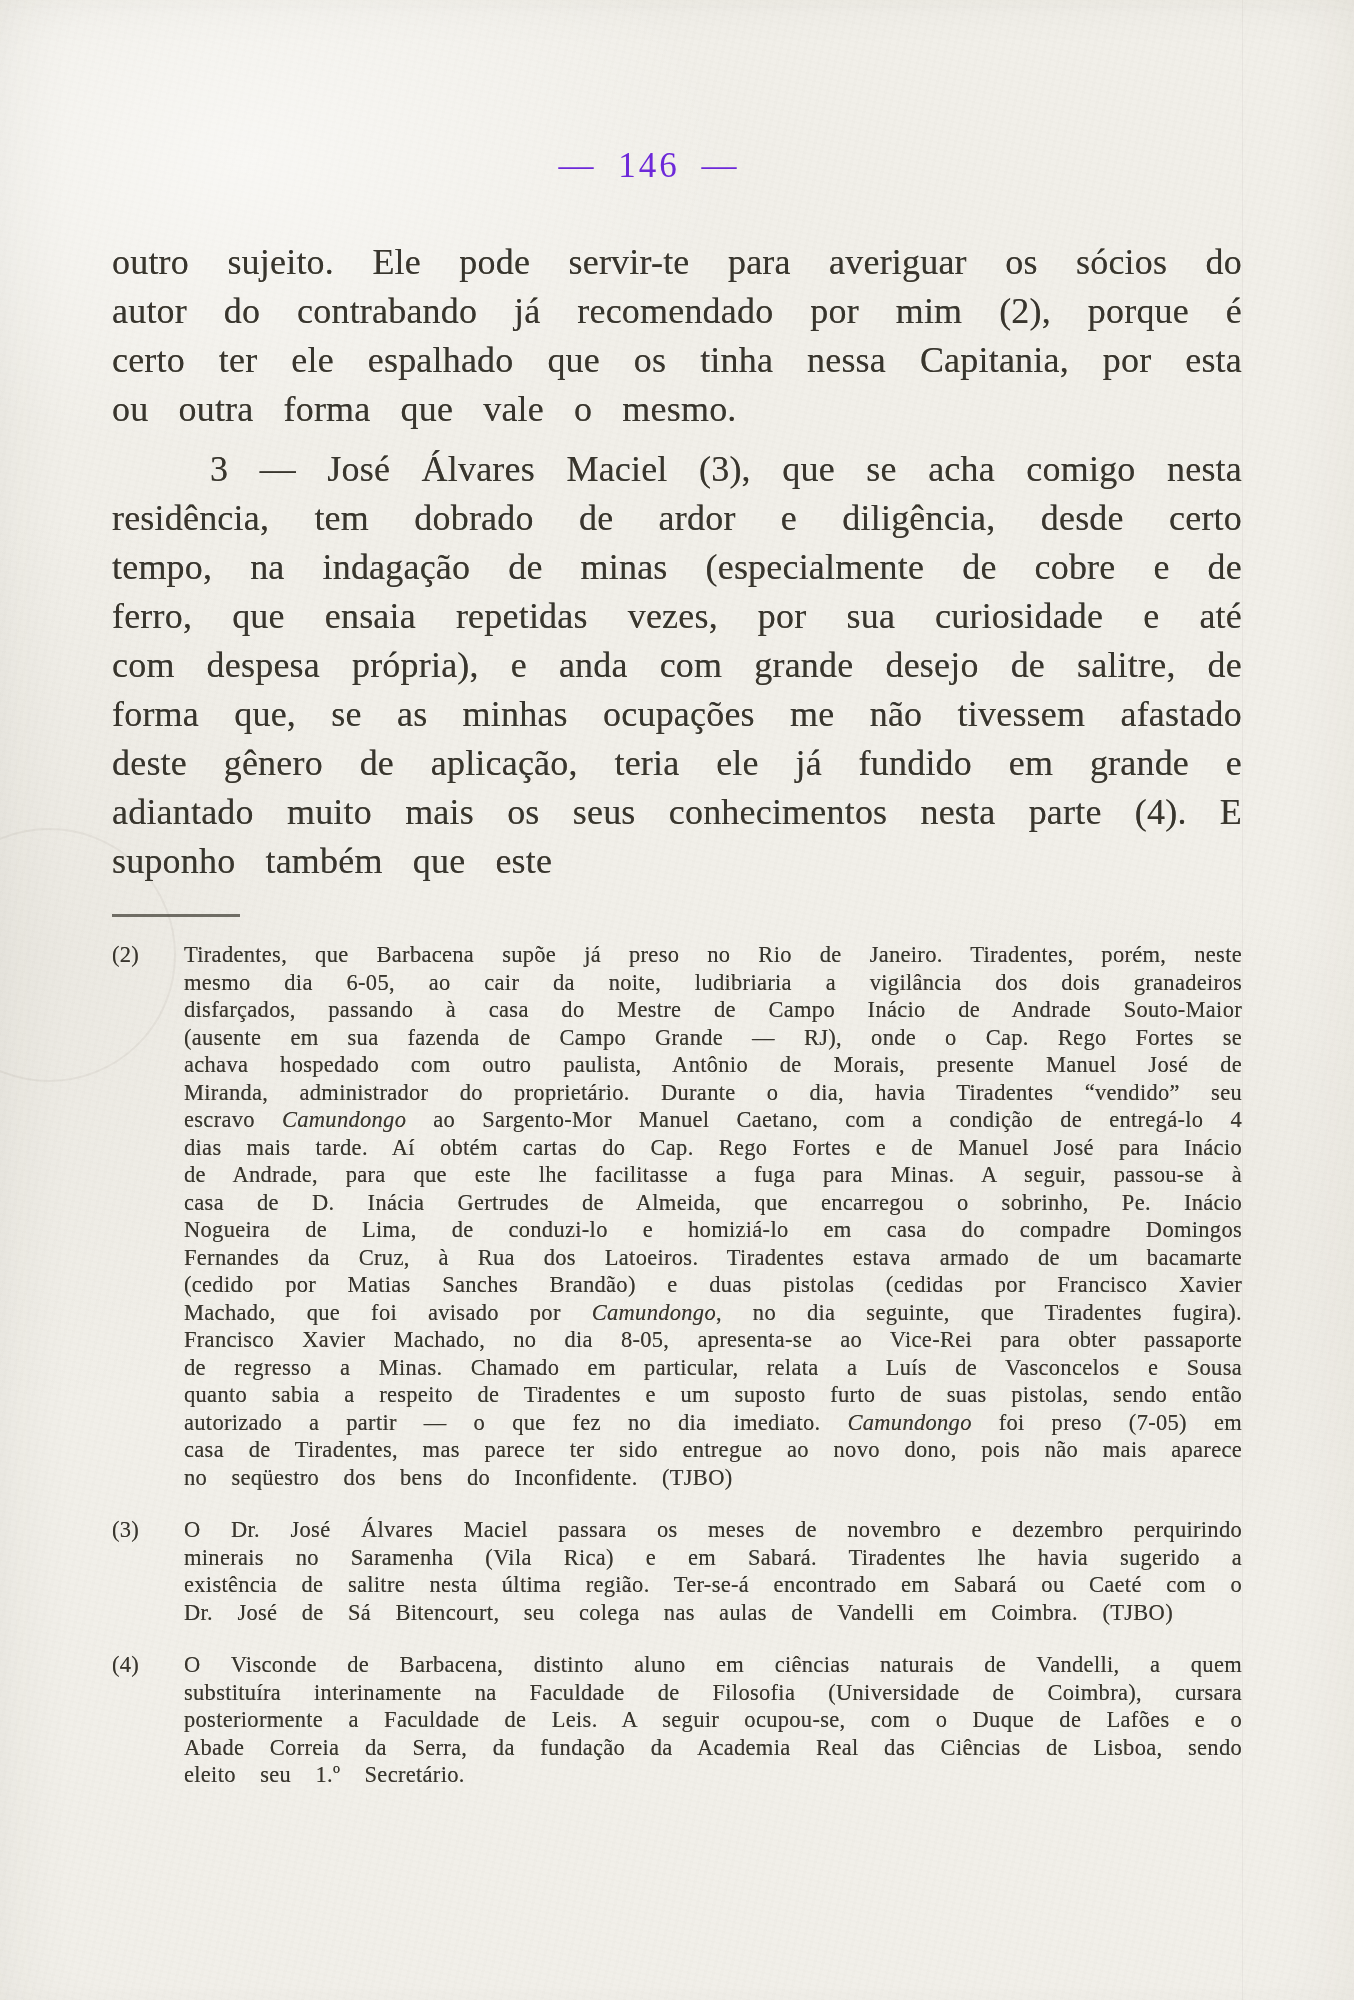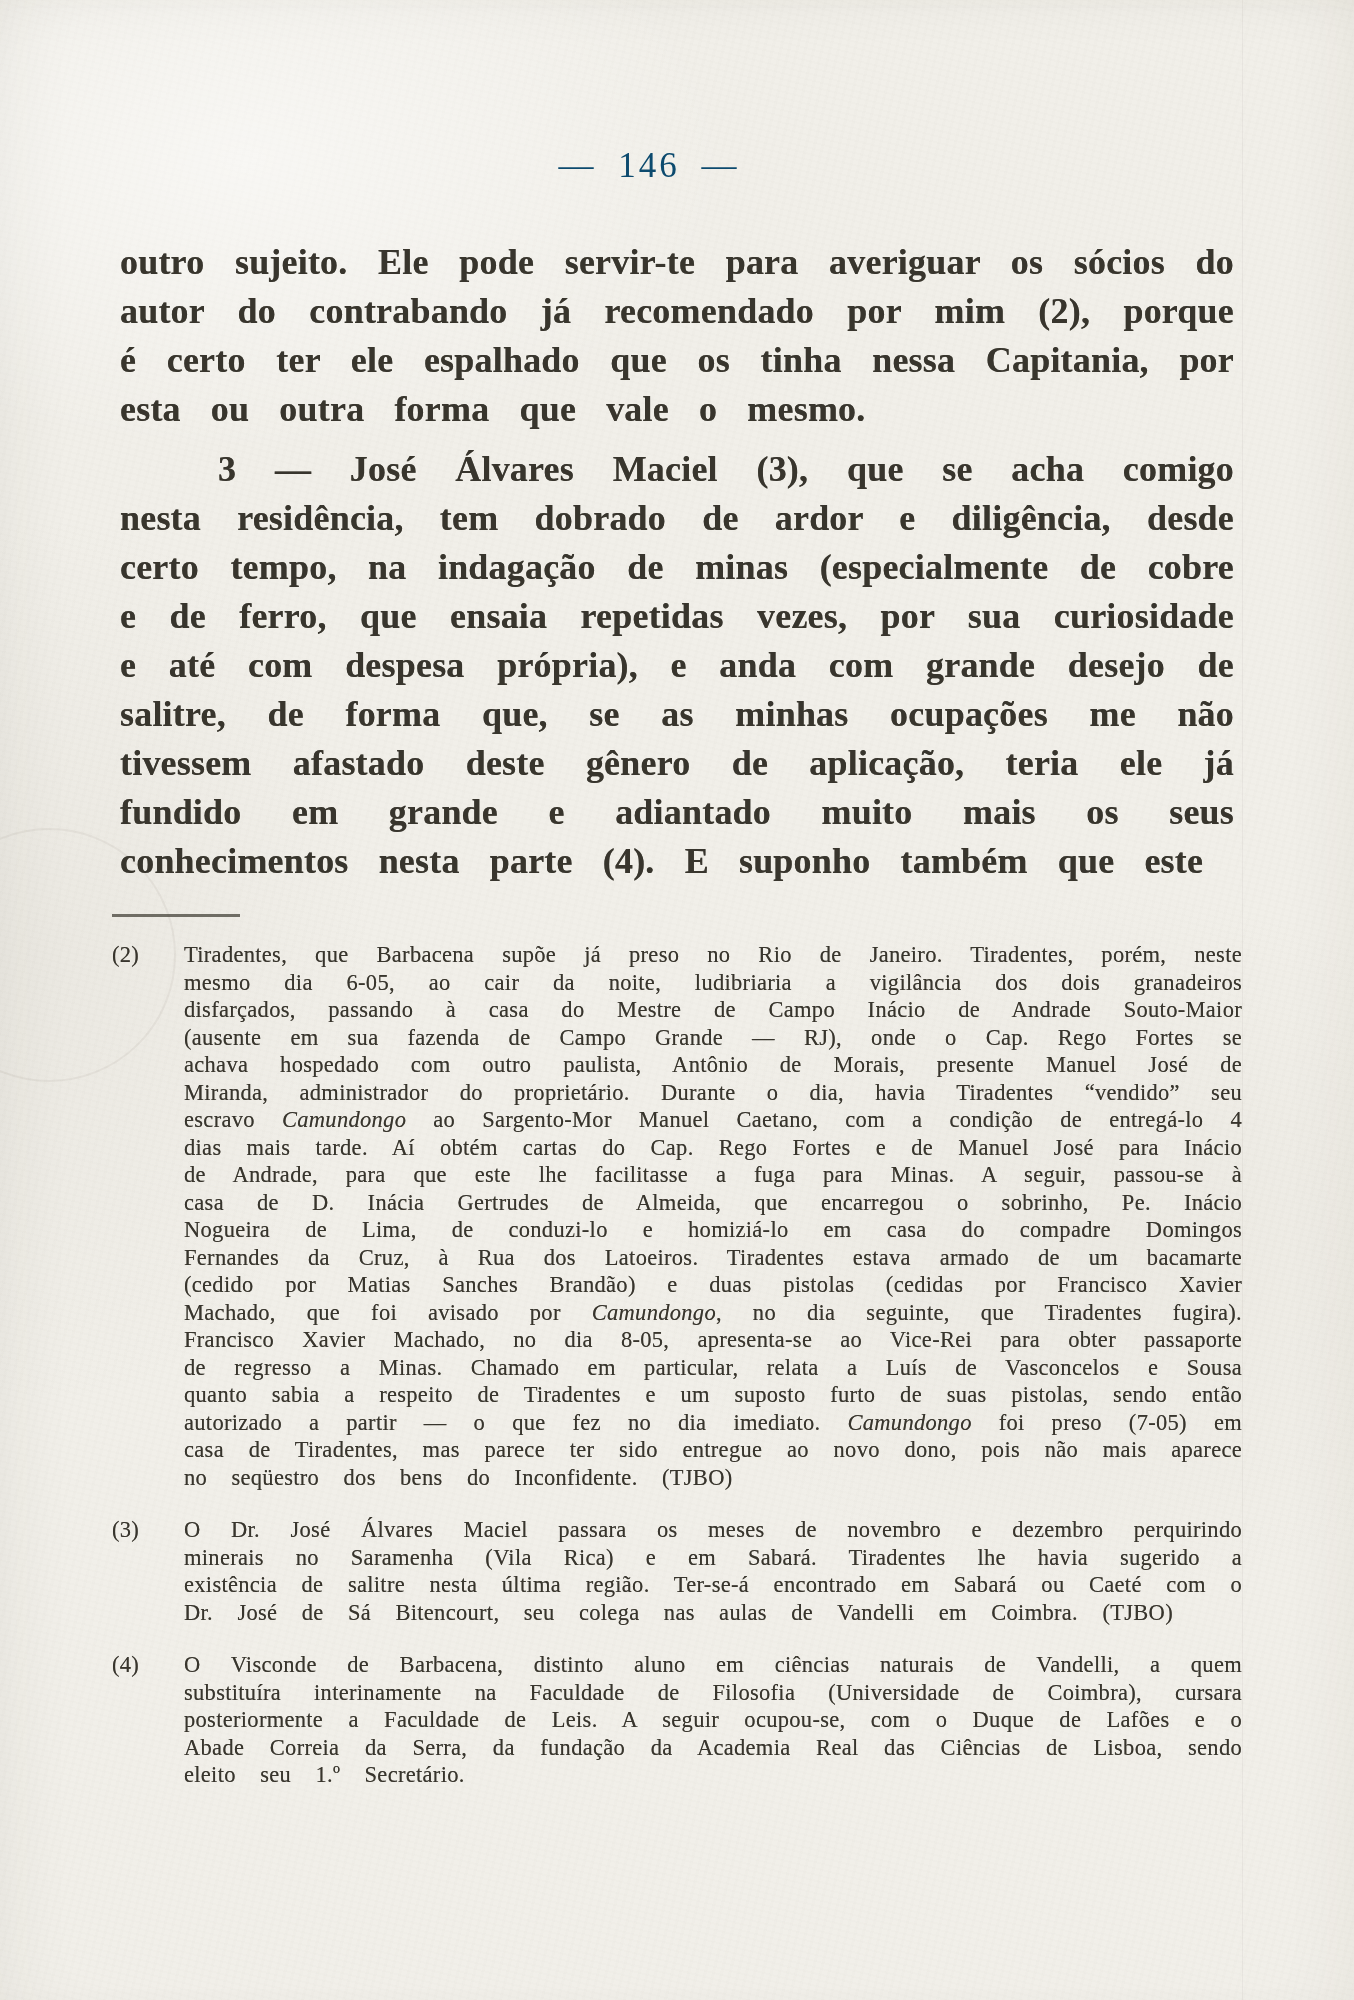--- a/index.html
+++ b/index.html
@@ -54,34 +54,34 @@
     position: absolute;
     left: 112px;
     top: 0;
     width: 1130px;
   }
   .pageno {
     margin-top: 146px;
     text-align: center;
     font-size: 35px;
     letter-spacing: 3px;
-    color: #0c4a6e;
+    color: #6d28d9;
     word-spacing: 10px;
     transform: translateX(-28px);
   }
   .bodyblock {
     margin-top: 52px;
     font-size: 36px;
     line-height: 49px;
     text-align: justify;
     word-spacing: 0.58em;
     letter-spacing: 0.2px;
     text-shadow: 0 0 0.5px rgba(56,53,45,.65);
   }
-  .bodyp { margin: 8px; font-weight: bold; }
+  .bodyp { margin: 0; }
   .bodyp + .bodyp { margin-top: 11px; }
   .bodyp.ind { text-indent: 98px; }
   .rule {
     margin-top: 28px;
     width: 128px;
     height: 3px;
     background: #4c4940;
     opacity: .78;
   }
   .footnotes {

